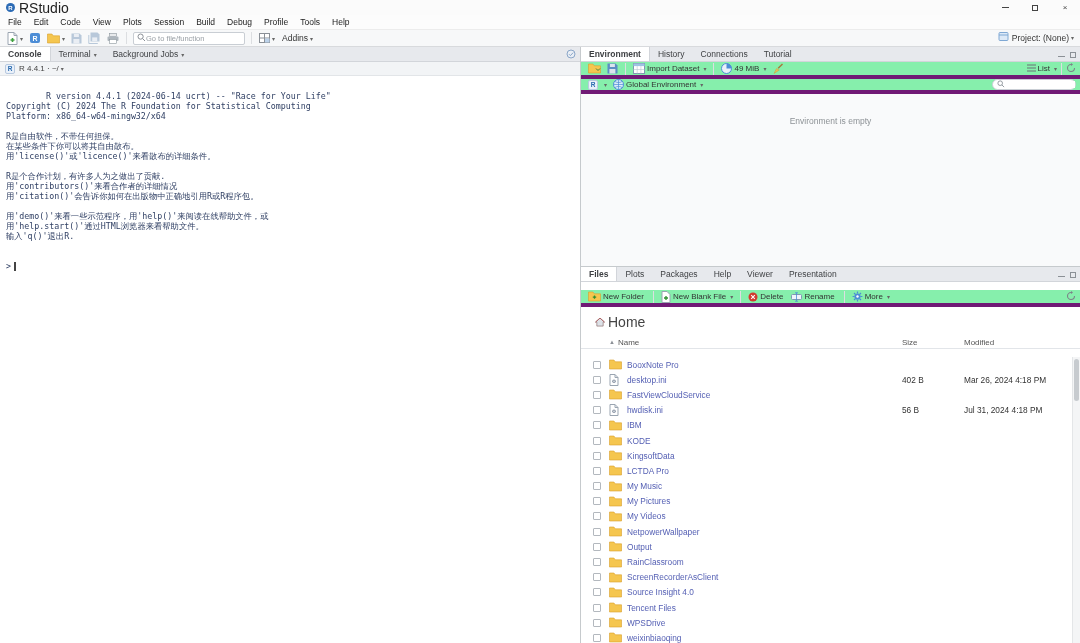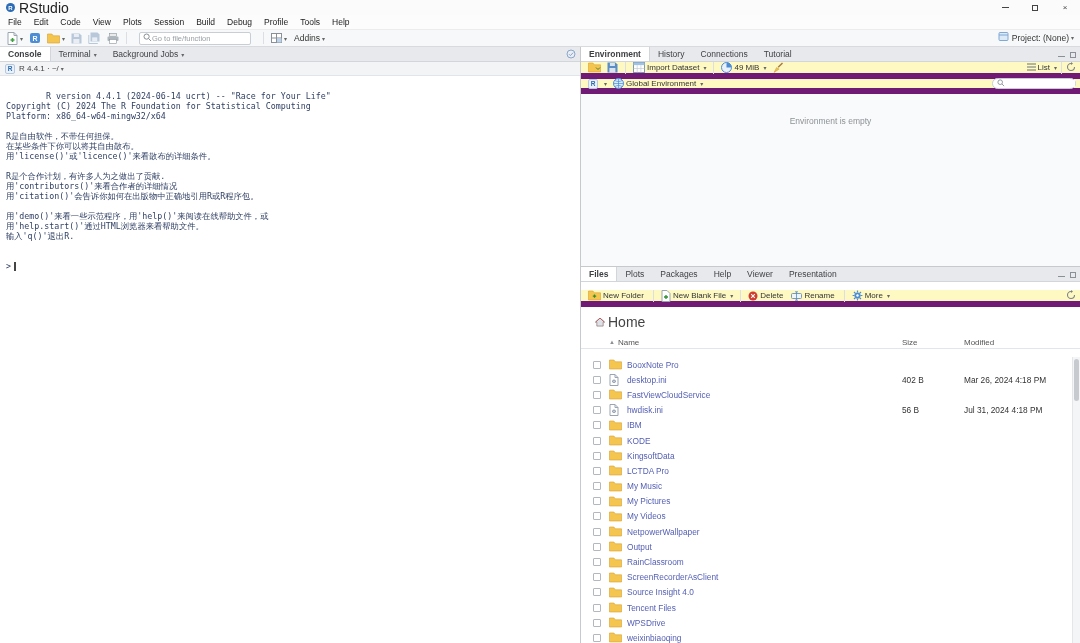--- a/index.html
+++ b/index.html
@@ -22,21 +22,21 @@
   .menu-item { padding:0 6px; font-size:8.5px; color:#222; }
 
   
   .toolbar { height:18px; background:#f7f8f9; border-bottom:1px solid #d8dadd; border-top:1px solid #ececec;
     display:flex; align-items:center; padding:0 4px; position:relative; }
   .tbtn { display:flex; align-items:center; padding:0 3px; height:16px; border-radius:2px; }
   .tbtn svg { display:block; }
   .caret { font-size:6px; color:#666; margin-left:2px; }
   .tsep { width:1px; height:12px; background:#dcdee1; margin:0 4px; }
   .goto-wrap { display:flex; align-items:center; background:#fff; border:1px solid #c9ced4; border-radius:2px;
-    height:13px; width:112px; padding:0 3px; margin:0 8px; }
+    height:13px; width:112px; padding:0 3px; margin:0 2px; }
   .goto-wrap input { border:none; outline:none; flex:1; font-size:7.5px; font-family:"Liberation Sans",sans-serif; color:#333; width:80px; }
   .goto-wrap input::placeholder { color:#9aa0a6; }
   .addins { font-size:8.5px; color:#333; display:flex; align-items:center; padding:0 4px; }
   .project-sel { position:absolute; right:6px; top:1px; display:flex; align-items:center; font-size:8.5px; color:#333; }
   .project-sel svg { margin-right:3px; }
   .dim { opacity:.45; }
 
   
   .main { flex:1; display:flex; min-height:0; }
   .left-pane { width:581px; border-right:1px solid #c6cacd; display:flex; flex-direction:column; min-height:0; background:#fff; }
@@ -55,21 +55,21 @@
   .version-bar { height:14px; background:#f2f4f6; border-bottom:1px solid #e2e5e8; display:flex; align-items:center; padding-left:5px; font-size:8px; color:#444; }
   .rbadge { width:10px; height:10px; border-radius:2px; background:#eaf1fa; border:1px solid #b7c9e0; color:#2b6cb0;
     font-size:6.5px; font-weight:bold; display:flex; align-items:center; justify-content:center; margin-right:4px; }
   .console-body { flex:1; padding:5px 6px; font-family:"DejaVu Sans Mono", monospace; font-size:8.3px; line-height:10px;
     color:#2f3f63; white-space:pre-wrap; overflow:hidden; }
   .prompt-line { display:flex; align-items:center; margin-top:10px; font-family:"DejaVu Sans Mono", monospace; }
   .cursor { width:1.5px; height:9px; background:#444; margin-left:3px; display:inline-block; }
 
   
   .env-pane { height:220px; border-bottom:1px solid #c6cacd; display:flex; flex-direction:column; }
-  .pane-toolbar { background:#fef9c3; border-bottom:6px solid #701a75; display:flex; align-items:center; padding:0 4px; position:relative; font-size:8px; color:#333; }
+  .pane-toolbar { background:#86efac; border-bottom:4px solid #701a75; display:flex; align-items:center; padding:0 4px; position:relative; font-size:8px; color:#333; }
   .ptb1 { height:17px; }
   .ptb2 { height:15px; }
   .ptlabel { margin:0 2px; }
   .right-group { position:absolute; right:4px; display:flex; align-items:center; }
   .env-search { display:flex; align-items:center; background:#fff; border:1px solid #c9ced4; border-radius:7px; height:11px; width:84px; padding:0 4px; }
   .env-search input { border:none; outline:none; width:70px; font-size:7px; }
   .env-body { flex:1; background:#f9fafb; position:relative; }
   .env-empty { position:absolute; top:22px; left:0; right:0; text-align:center; color:#8d9296; font-size:8.5px; }
 
   

